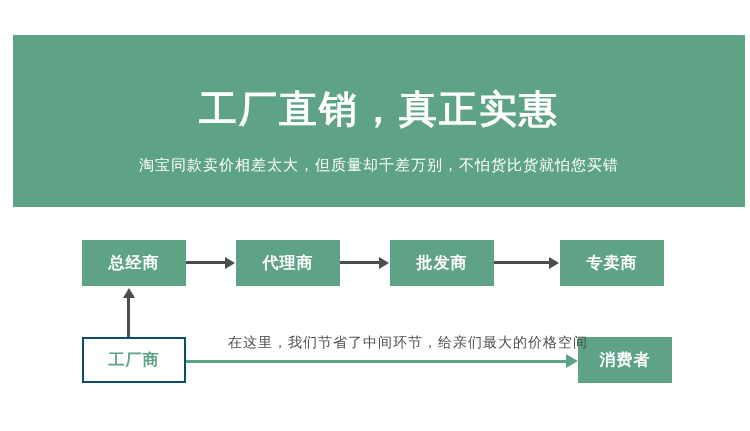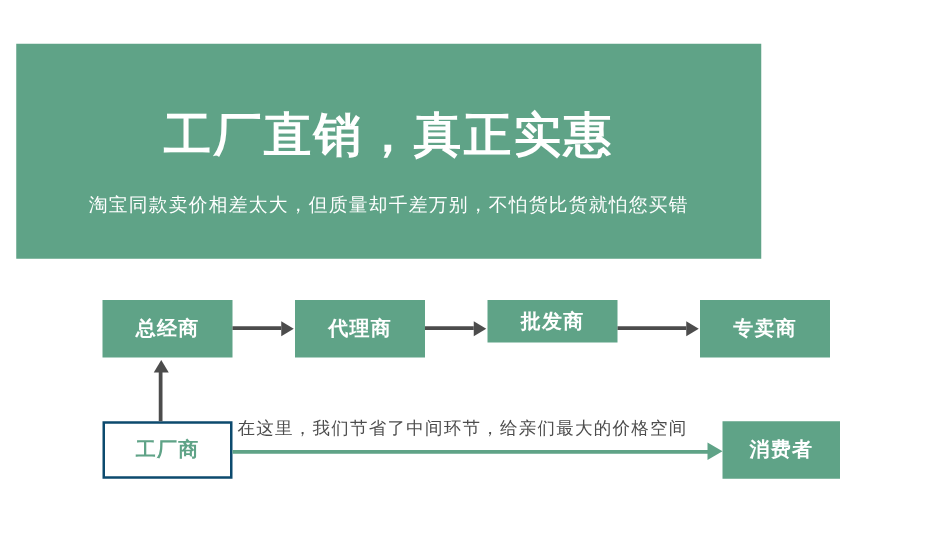--- a/index.html
+++ b/index.html
@@ -16,21 +16,21 @@
     height: 431px;
     background: #ffffff;
     overflow: hidden;
   }
 
   
   .banner {
     position: absolute;
     left: 13px;
     top: 35px;
-    width: 596px;
+    width: 732px;
     height: 172px;
     background: #5fa387;
   }
   .banner-title {
     position: absolute;
     left: 0;
     top: 55px;
     width: 100%;
     text-align: center;
     color: #ffffff;
@@ -66,21 +66,21 @@
   }
   .node.white {
     background: #ffffff;
     color: #5fa387;
     border: 2px solid #0c4a6e;
   }
 
   
   #node-zongjingxiao { left: 82px;  top: 240px; width: 104px; height: 46px; }
   #node-dailishang   { left: 236px; top: 240px; width: 104px; height: 46px; }
-  #node-pifashang    { left: 390px; top: 240px; width: 104px; height: 34px; }
+  #node-pifashang    { left: 390px; top: 240px; width: 104px; height: 46px; }
   #node-zhuanmaishang{ left: 560px; top: 240px; width: 104px; height: 46px; }
 
   
   #node-gongchang    { left: 82px;  top: 337px; width: 104px; height: 46px; }
   #node-xiaofeizhe   { left: 578px; top: 337px; width: 94px;  height: 46px; }
 
   
   .arrow-line {
     position: absolute;
     background: #4c4c4c;
@@ -123,20 +123,21 @@
   #arr-direct-line { left: 186px; top: 360px; width: 386px; height: 3px; }
   #arr-direct-head { left: 566px; top: 354px; }
 
   
   .caption {
     position: absolute;
     color: #4c4c4c;
     font-size: 14px;
     white-space: nowrap;
     letter-spacing: 1px;
+    margin-left: 38px;
   }
   #cap-top  { left: 190px; top: 334px; }
   #cap-bot  { left: 313px; top: 369px; font-size: 18px; color: #3f3f3f; }
 </style>
 </head>
 <body>
 
 <div id="canvas">
 
   <div class="banner">

